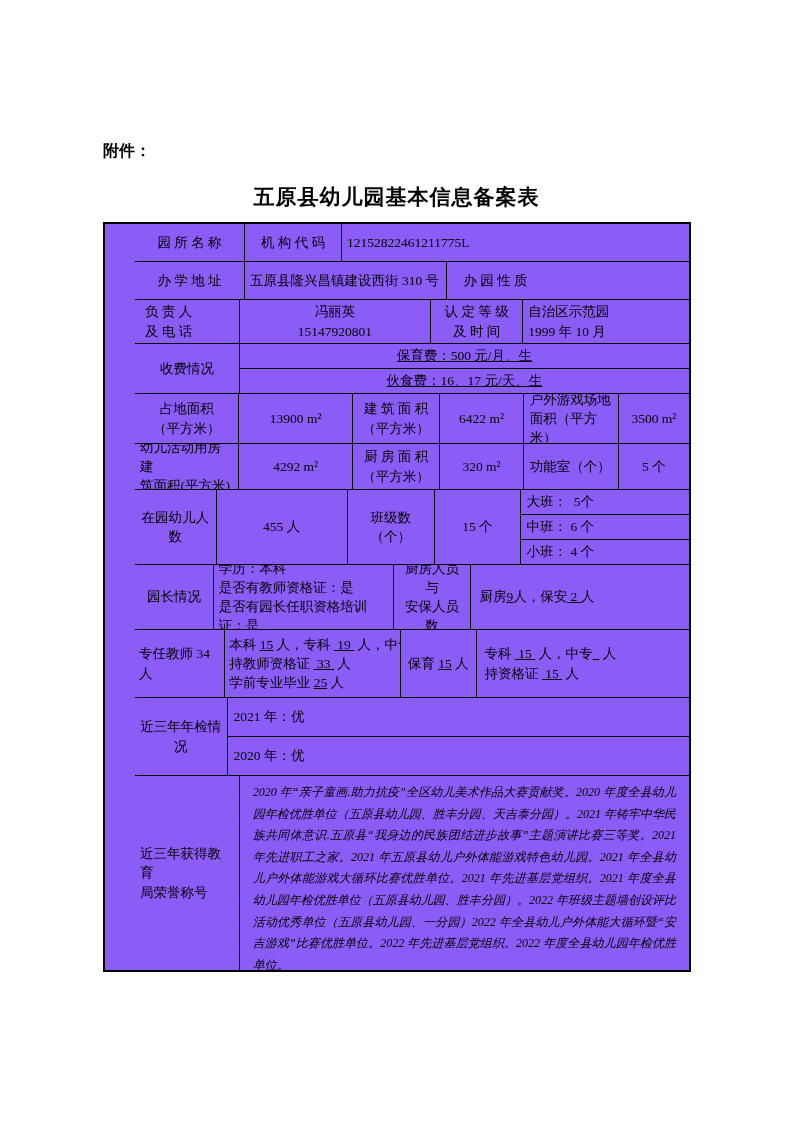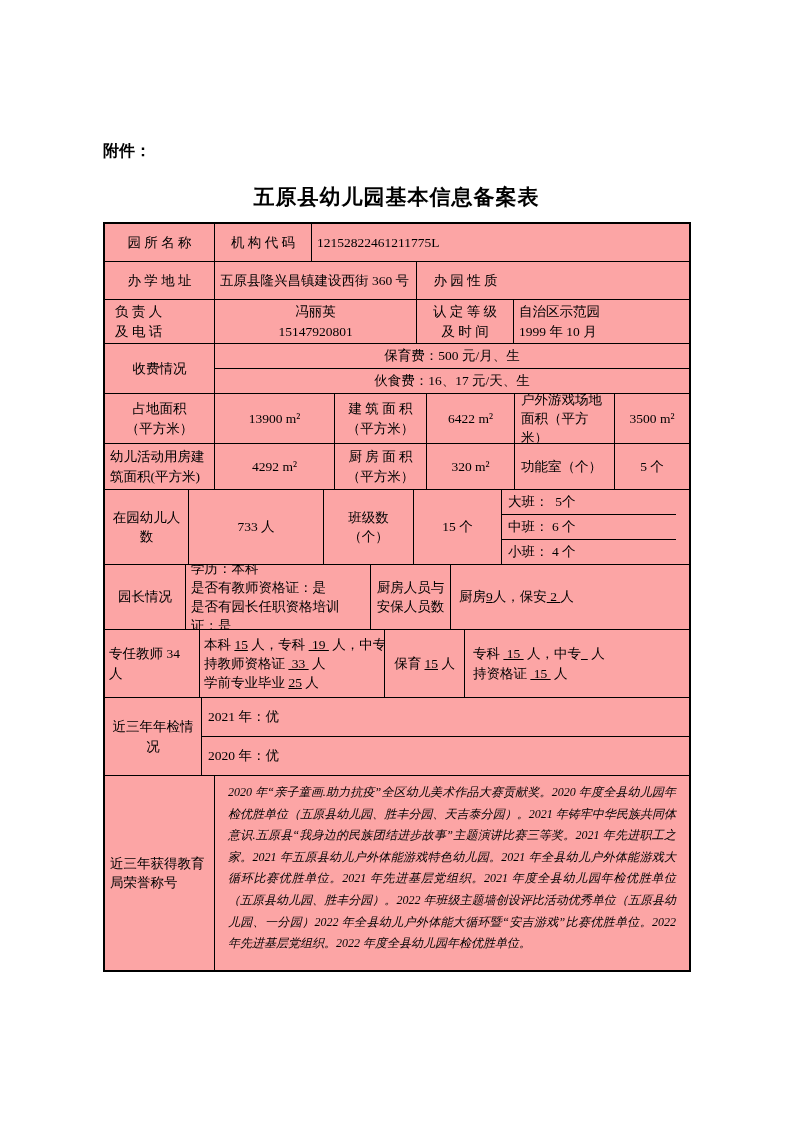--- a/index.html
+++ b/index.html
@@ -2,35 +2,35 @@
 <html><head>
 <meta charset="utf-8">
 <style>
   html,body{margin:0;padding:0;}
   body{width:793px;height:1122px;background:#ffffff;position:relative;
        font-family:"Liberation Serif",serif;color:#000;}
   .attachment{position:absolute;left:103px;top:141px;font-size:16px;font-weight:bold;}
   .doc-title{position:absolute;left:0;top:183px;width:793px;text-align:center;
              font-size:21px;font-weight:bold;letter-spacing:1px;}
   .tbl{position:absolute;left:103px;top:222px;width:588px;border:2px solid #000;
-       display:flex;flex-direction:column;box-sizing:border-box;background:#fca5a5;}
+       display:flex;flex-direction:column;box-sizing:border-box;background:#8b5cf6;padding-left:30px;}
   .row{display:flex;border-bottom:1px solid #000;box-sizing:border-box;}
   .row:last-child{border-bottom:none;}
   .cell{border-right:1px solid #000;box-sizing:border-box;display:flex;
         flex-direction:column;justify-content:center;padding:2px 5px;
         font-size:13.5px;line-height:1.42;overflow:hidden;}
   .cell:last-child{border-right:none;}
   .c{align-items:center;text-align:center;}
   .l{align-items:flex-start;text-align:left;}
   .subcol{display:flex;flex-direction:column;box-sizing:border-box;}
   .subrow{flex:1;display:flex;flex-direction:column;justify-content:center;
           border-bottom:1px solid #000;box-sizing:border-box;padding:1px 6px;
           font-size:13.5px;}
   .subrow:last-child{border-bottom:none;}
-  .subrow.c2{align-items:center;text-align:right;}
+  .subrow.c2{align-items:center;text-align:right;text-decoration:underline;}
   .honors{font-size:12px;line-height:21.6px;text-align:justify;
           padding:4px 8px;display:block;font-style:italic;}
   .seg-line{white-space:pre;}
   u,.u{text-decoration:underline;}
 </style>
 </head>
 <body>
 
 <div class="attachment">附件：</div>
 <div class="doc-title">五原县幼儿园基本信息备案表</div>
@@ -38,21 +38,21 @@
 <div class="tbl">
 
   <div class="row" style="height:38px">
     <div class="cell c" style="width:110px">园 所 名 称</div>
     <div class="cell c" style="width:97px">机 构 代 码</div>
     <div class="cell l" style="width:175px">12152822461211775L</div>
   </div>
 
   <div class="row" style="height:38px">
     <div class="cell c" style="width:110px">办 学 地 址</div>
-    <div class="cell l" style="width:202px">五原县隆兴昌镇建设西街 360 号</div>
+    <div class="cell l" style="width:202px">五原县隆兴昌镇建设西街 310 号</div>
     <div class="cell c" style="width:97px">办 园 性 质</div>
   </div>
 
   <div class="row" style="height:44px">
     <div class="cell l" style="width:110px;padding-left:10px">
       <div>负 责 人</div>
       <div>及 电 话</div>
     </div>
     <div class="cell c" style="width:202px">
       <div>冯丽英</div>
@@ -104,21 +104,21 @@
       <div>厨 房 面 积</div>
       <div>（平方米）</div>
     </div>
     <div class="cell c" style="width:88px">320 m²</div>
     <div class="cell l" style="width:100px;padding-left:6px">功能室（个）</div>
     <div class="cell c" style="width:74px">5 个</div>
   </div>
 
   <div class="row" style="height:75px">
     <div class="cell c" style="width:84px">在园幼儿人数</div>
-    <div class="cell c" style="width:135px">733 人</div>
+    <div class="cell c" style="width:135px">455 人</div>
     <div class="cell c" style="width:90px">班级数（个）</div>
     <div class="cell c" style="width:88px">15 个</div>
     <div class="subcol" style="width:174px">
       <div class="subrow seg-line">大班：  5个</div>
       <div class="subrow seg-line">中班： 6 个</div>
       <div class="subrow seg-line">小班： 4 个</div>
     </div>
   </div>
 
   <div class="row" style="height:65px">

